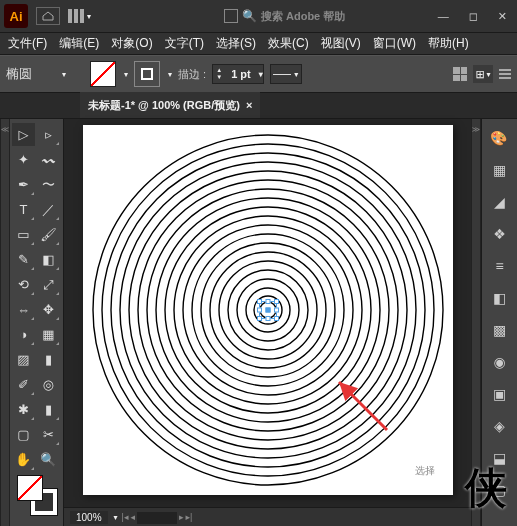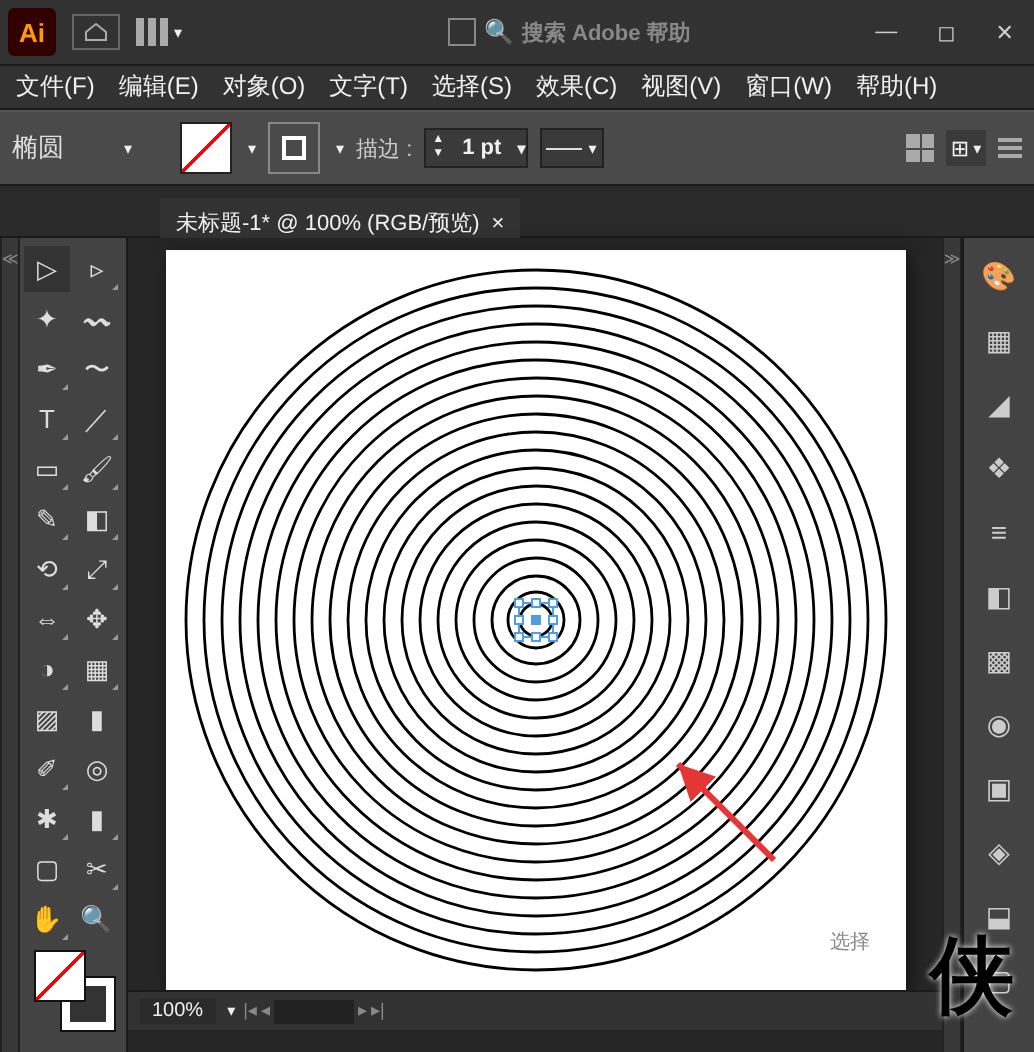--- a/index.html
+++ b/index.html
@@ -34,21 +34,21 @@
 .stepper .arrows { display:flex; flex-direction:column; font-size:6px; line-height:7px; padding:0 3px; }
 .dash-select { width:32px; height:20px; background:#3a3a3a; border:1px solid #222; display:flex; align-items:center; justify-content:center; }
 .dash-select .line { width:18px; height:1px; background:#ddd; }
 .right-controls { margin-left:auto; display:flex; gap:6px; align-items:center; }
 .grid-icon { width:14px; height:14px; display:grid; grid-template-columns:1fr 1fr; grid-template-rows:1fr 1fr; gap:1px; }
 .grid-icon span { background:#aaa; }
 .align-icon { width:20px; height:18px; background:#3a3a3a; display:flex; align-items:center; justify-content:center; }
 .hamburger { display:flex; flex-direction:column; gap:2px; }
 .hamburger span { width:12px; height:2px; background:#aaa; }
 
-.tabbar { height: 26px; background: #2a2a2a; display:flex; align-items:center; padding: 12px 80px 0 80px; border-bottom: 1px solid #1a1a1a; }
+.tabbar { height: 26px; background: #2a2a2a; display:flex; align-items:flex-end; padding: 12px 80px 0 80px; border-bottom: 1px solid #1a1a1a; font-weight: bold; }
 .tab { background:#323232; height:26px; display:flex; align-items:center; padding: 0 8px; font-size:11px; gap:6px; }
 .tab .close { font-size:11px; cursor:pointer; }
 
 .workspace { position:relative; height: 408px; display:flex; }
 .toolbox-left { width: 54px; background:#434343; border-right:1px solid #1a1a1a; padding:4px 2px; }
 .tool-row { display:flex; gap:2px; margin-bottom:2px; }
 .tool { width:23px; height:23px; background:#434343; display:flex; align-items:center; justify-content:center; font-size:13px; color:#ddd; cursor:pointer; position:relative; }
 .tool.active { background:#333; }
 .tool .corner { position:absolute; bottom:1px; right:1px; width:0; height:0; border-left:3px solid transparent; border-bottom:3px solid #999; }
 .fillstroke-big { width:40px; height:40px; position:relative; margin:4px auto; }
@@ -60,21 +60,21 @@
 .artboard svg { width:100%; height:100%; }
 .selection { position:absolute; top:50%; left:50%; width:18px; height:18px; transform:translate(-50%,-50%); border:1px solid #4f9ee3; }
 .selection .h { position:absolute; width:5px; height:5px; background:#fff; border:1px solid #4f9ee3; }
 .selection .tl{top:-3px;left:-3px;} .selection .tr{top:-3px;right:-3px;}
 .selection .bl{bottom:-3px;left:-3px;} .selection .br{bottom:-3px;right:-3px;}
 .selection .tm{top:-3px;left:50%;transform:translateX(-50%);}
 .selection .bm{bottom:-3px;left:50%;transform:translateX(-50%);}
 .selection .ml{left:-3px;top:50%;transform:translateY(-50%);}
 .selection .mr{right:-3px;top:50%;transform:translateY(-50%);}
 .selection .c{top:50%;left:50%;transform:translate(-50%,-50%);background:#4f9ee3;}
-.statusbar { position:absolute; bottom:12px; left:0; height:20px; background:#323232; display:flex; align-items:center; padding:0 6px; gap:4px; border-top:1px solid #1a1a1a; width:100%; }
+.statusbar { position:absolute; bottom:0; left:0; height:20px; background:#323232; display:flex; align-items:center; padding:0 6px; gap:4px; border-top:1px solid #1a1a1a; width:100%; }
 .statusbar .zoom { background:#2a2a2a; padding:1px 6px; font-size:10px; }
 .statusbar .nav { display:flex; gap:2px; font-size:9px; color:#888; }
 
 .panel-right { width:36px; background:#434343; border-left:1px solid #1a1a1a; display:flex; flex-direction:column; align-items:center; gap:10px; padding-top:8px; }
 .panel-ic { width:22px; height:22px; display:flex; align-items:center; justify-content:center; font-size:14px; color:#ccc; cursor:pointer; }
 
 .overlay-arrow { position:absolute; bottom:86px; right:120px; width:70px; height:70px; pointer-events:none; }
 .overlay-arrow svg { width:100%; height:100%; }
 
 .watermark { position:absolute; bottom:10px; right:10px; display:flex; align-items:center; gap:6px; color:#fff; font-size:14px; pointer-events:none; }

